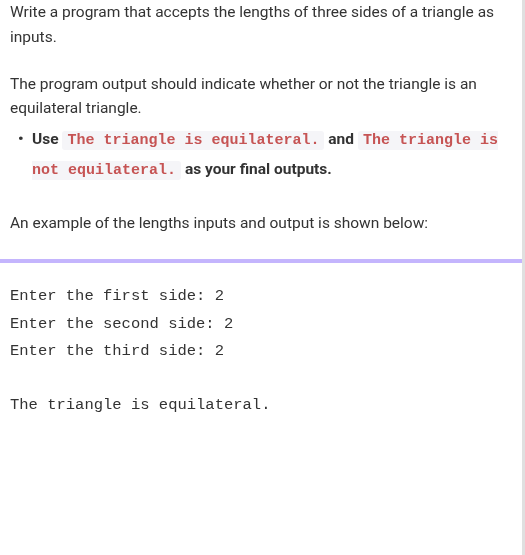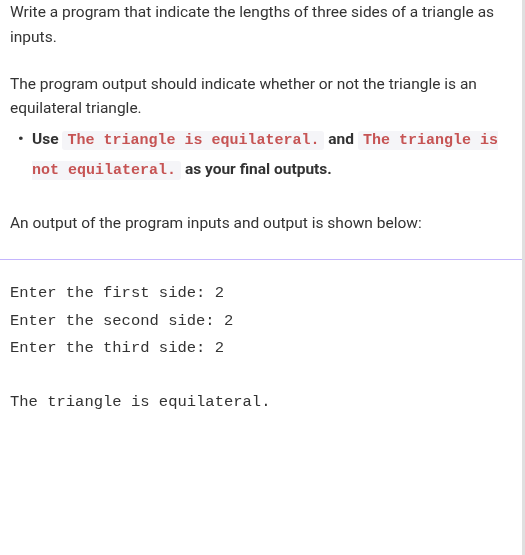--- a/index.html
+++ b/index.html
@@ -55,39 +55,39 @@
     }
     .example-lead {
       margin-bottom: 24px;
     }
     .example-block {
       font-family: ui-monospace, SFMono-Regular, "SF Mono", Menlo, Consolas, "Liberation Mono", monospace;
       font-size: 15.5px;
       line-height: 1.75;
       color: #333;
       white-space: pre;
-      border-top: 1px solid #c4b5fd;
+      border-top: 4px solid #c4b5fd;
       padding-top: 20px;
       margin-left: -10px;
       margin-right: -12px;
       padding-left: 10px;
     }
   </style>
 </head>
 <body>
 
-<p class="para-intro">Write a program that indicate the lengths of three sides of a triangle as inputs.</p>
+<p class="para-intro">Write a program that accepts the lengths of three sides of a triangle as inputs.</p>
 
 <p class="para-output">The program output should indicate whether or not the triangle is an equilateral triangle.</p>
 
 <ul>
   <li>
     <span>Use </span><code class="inline">The triangle is equilateral.</code><span> and </span><code class="inline">The triangle is not equilateral.</code><span> as your final outputs.</span>
   </li>
 </ul>
 
-<p class="example-lead">An output of the program inputs and output is shown below:</p>
+<p class="example-lead">An example of the lengths inputs and output is shown below:</p>
 
 <div class="example-block">Enter the first side: 2
 Enter the second side: 2
 Enter the third side: 2
 
 The triangle is equilateral.</div>
 
 </body></html>

